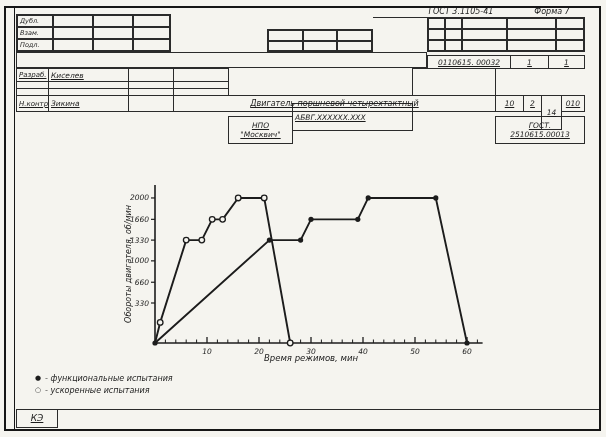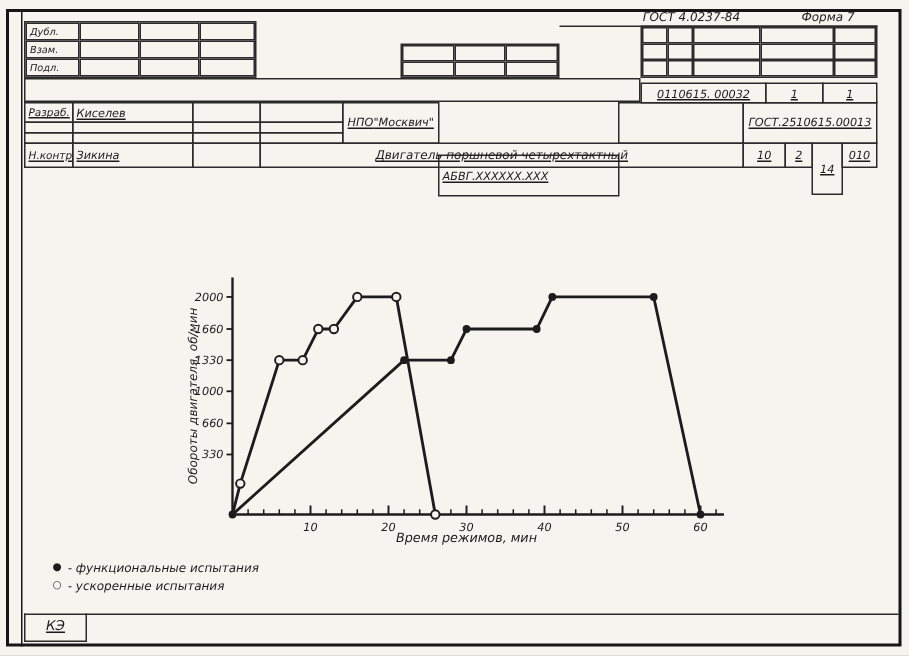--- a/index.html
+++ b/index.html
@@ -6,21 +6,21 @@
   body{background:#9a9a9a;}
   .page{position:relative;width:606px;height:437px;background:#f5f4ef;overflow:hidden;
         font-family:"DejaVu Sans",sans-serif;color:#1c1c1c;}
   .abs{position:absolute;box-sizing:border-box;}
   .frame{left:4px;top:6px;width:597px;height:425px;border:2px solid #161616;}
   .marginline{left:14px;top:6px;width:0;height:425px;border-left:1.5px solid #161616;}
   .cell{position:absolute;box-sizing:border-box;border:1px solid #2b2b2b;
         font:italic 7px "DejaVu Sans",sans-serif;display:flex;align-items:center;padding:0 2px;
         overflow:hidden;white-space:nowrap;text-decoration:underline;}
   .cell.center{justify-content:center;padding:0;text-align:center;}
-  .cell.two{flex-direction:row;justify-content:center;line-height:1.25;}
+  .cell.two{flex-direction:column;justify-content:center;line-height:1.25;margin-top:48px;}
   .gtab{position:absolute;display:grid;border:1px solid #2b2b2b;box-sizing:border-box;}
   .gtab>div{border:0.8px solid #2b2b2b;box-sizing:border-box;
         font:italic 6.5px "DejaVu Sans",sans-serif;padding:0 2px;display:flex;align-items:center;}
   .toptext{position:absolute;font:italic 8px "DejaVu Sans",sans-serif;white-space:nowrap;}
   .hline{position:absolute;border-top:1.2px solid #2b2b2b;height:0;}
   .legend-row{position:absolute;font:italic 8px "DejaVu Sans",sans-serif;white-space:nowrap;
         display:flex;align-items:center;gap:4px;}
   .legend-marker{font-style:normal;font-size:7px;line-height:1;}
   .name-sm{font-size:7.5px;}
 </style>
@@ -49,21 +49,21 @@
 
   <div class="gtab" style="left:267px;top:29px;width:106px;height:23px;grid-template-columns:1fr 1fr 1fr;grid-template-rows:1fr 1fr;">
     <div></div>
       <div></div>
       <div></div>
     <div></div>
       <div></div>
       <div></div>
   </div>
 
-  <div class="toptext" style="left:405px;top:7px;width:112px;text-align:center;">ГОСТ 4.0237-84</div>
+  <div class="toptext" style="left:405px;top:7px;width:112px;text-align:center;">ГОСТ 3.1105-41</div>
   <div class="toptext" style="left:518px;top:7px;width:68px;text-align:center;">Форма 7</div>
   <div class="hline" style="left:373px;top:17px;width:212px;"></div>
 
   <div class="gtab" style="left:427px;top:17px;width:158px;height:35px;grid-template-columns:17px 17px 45px 49px 1fr;grid-template-rows:1fr 1fr 1fr;">
     <div></div>
       <div></div>
       <div></div>
       <div></div>
       <div></div>
     <div></div>

